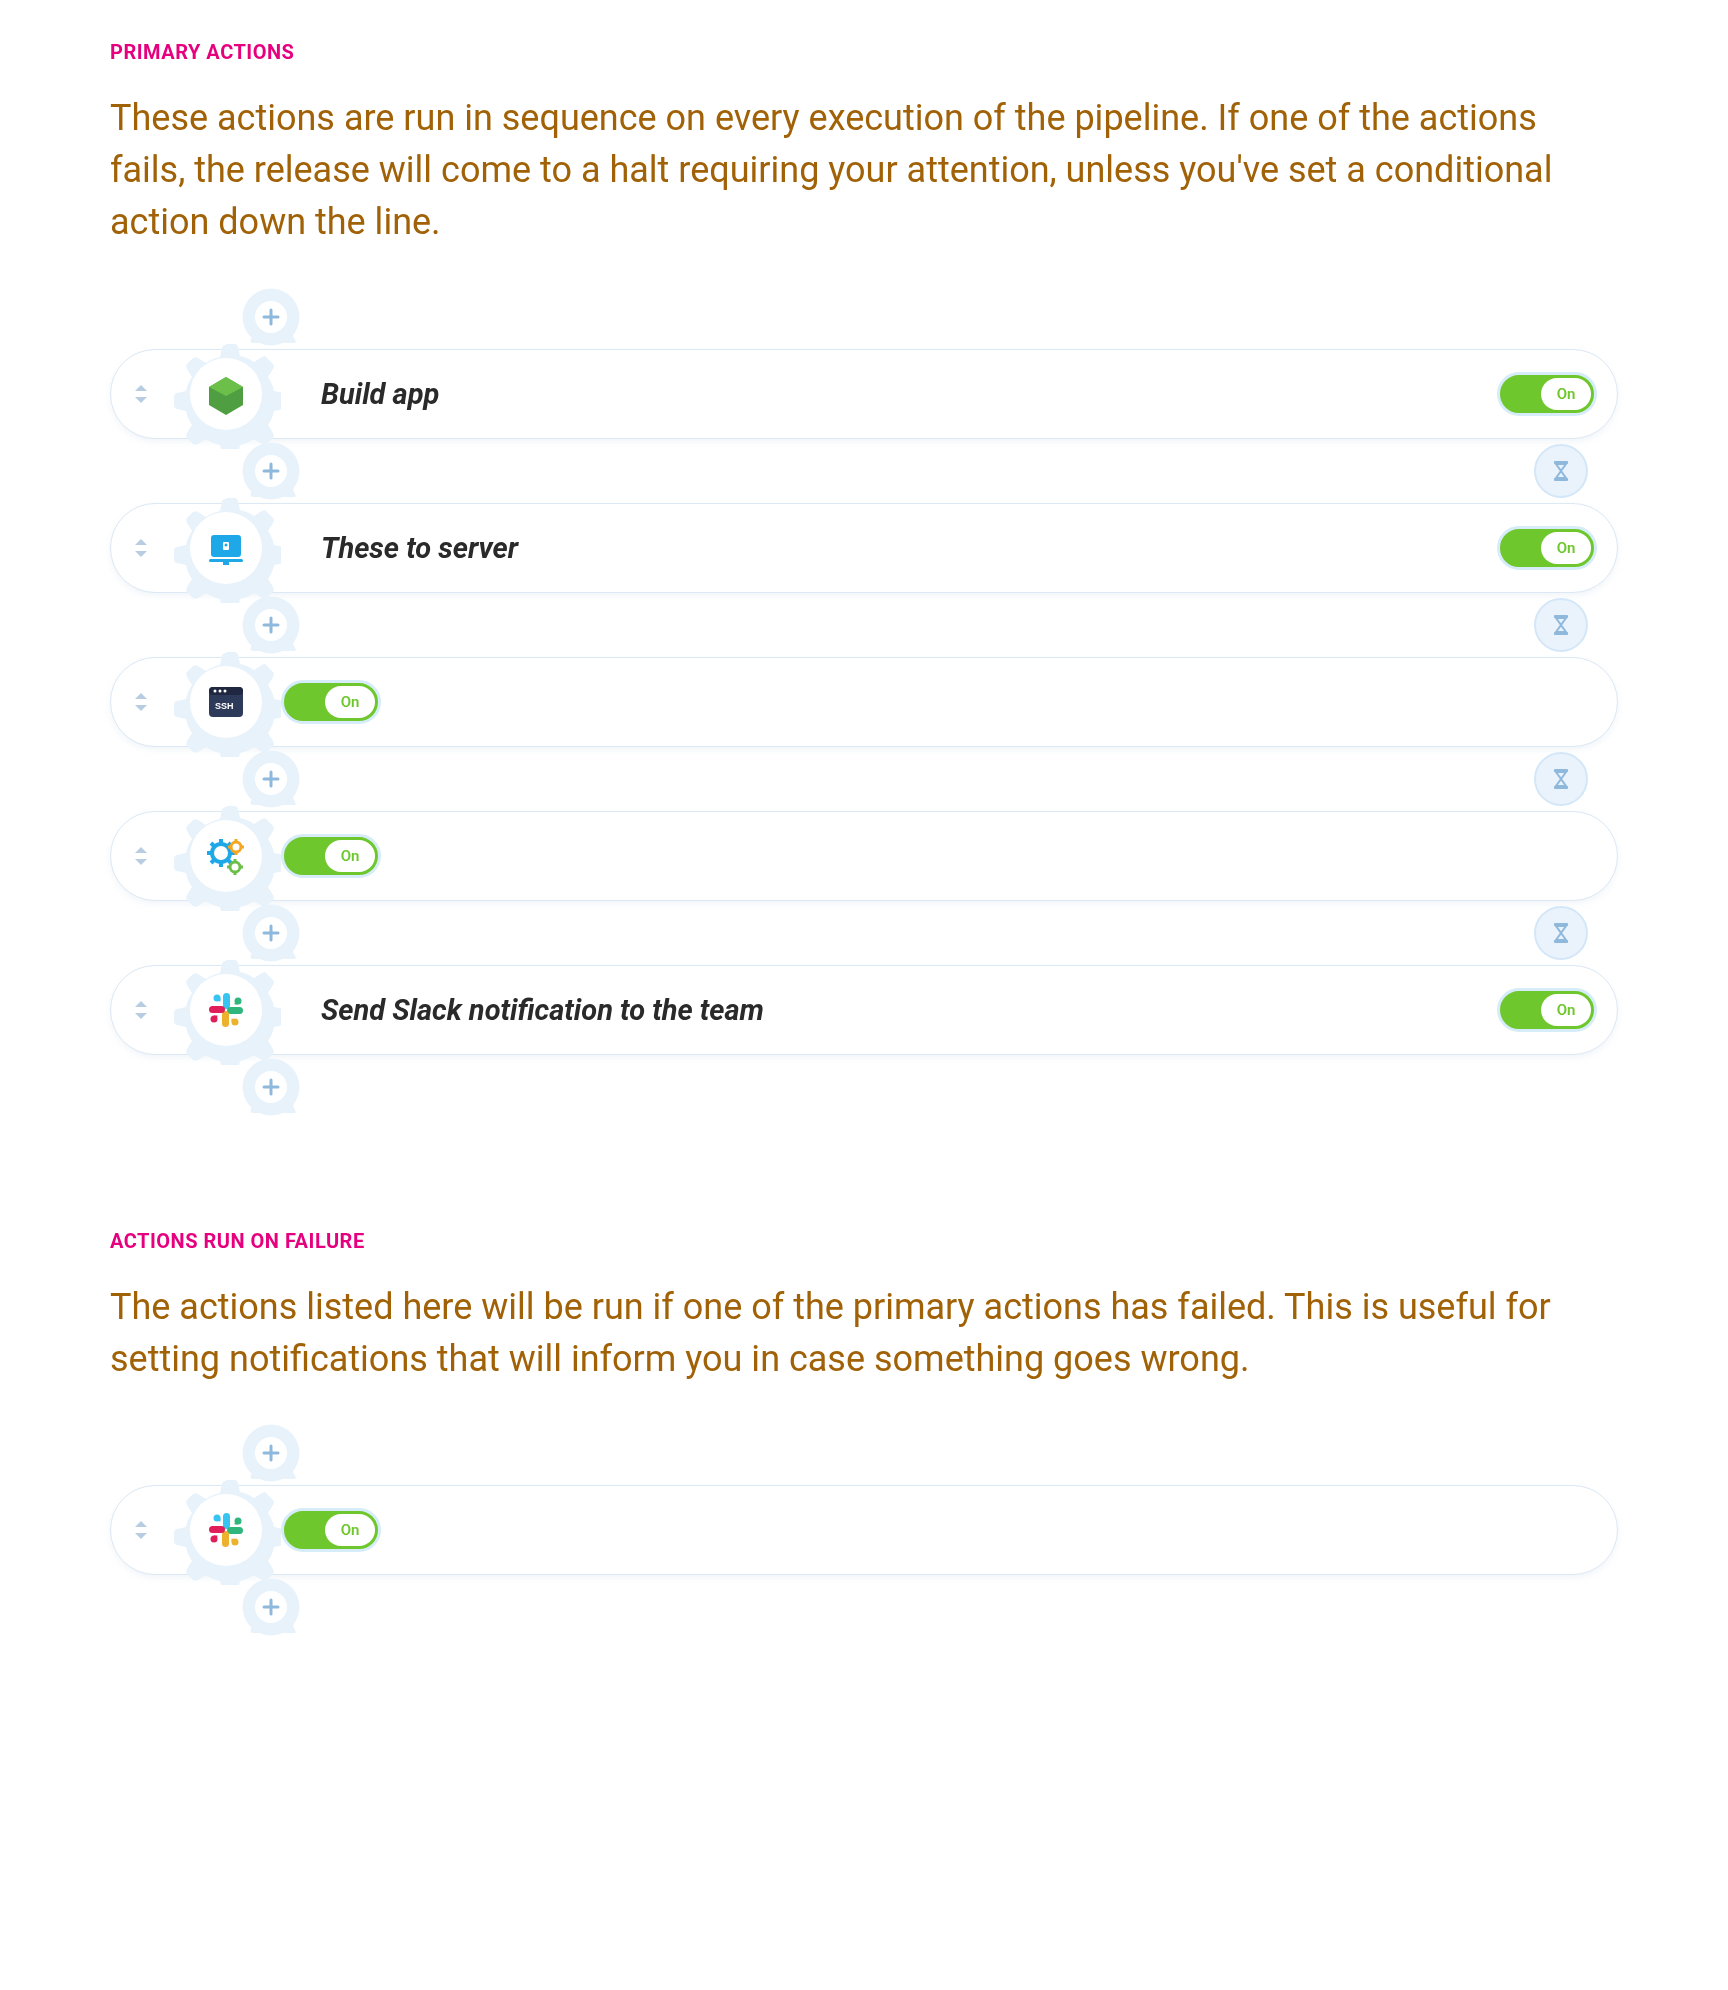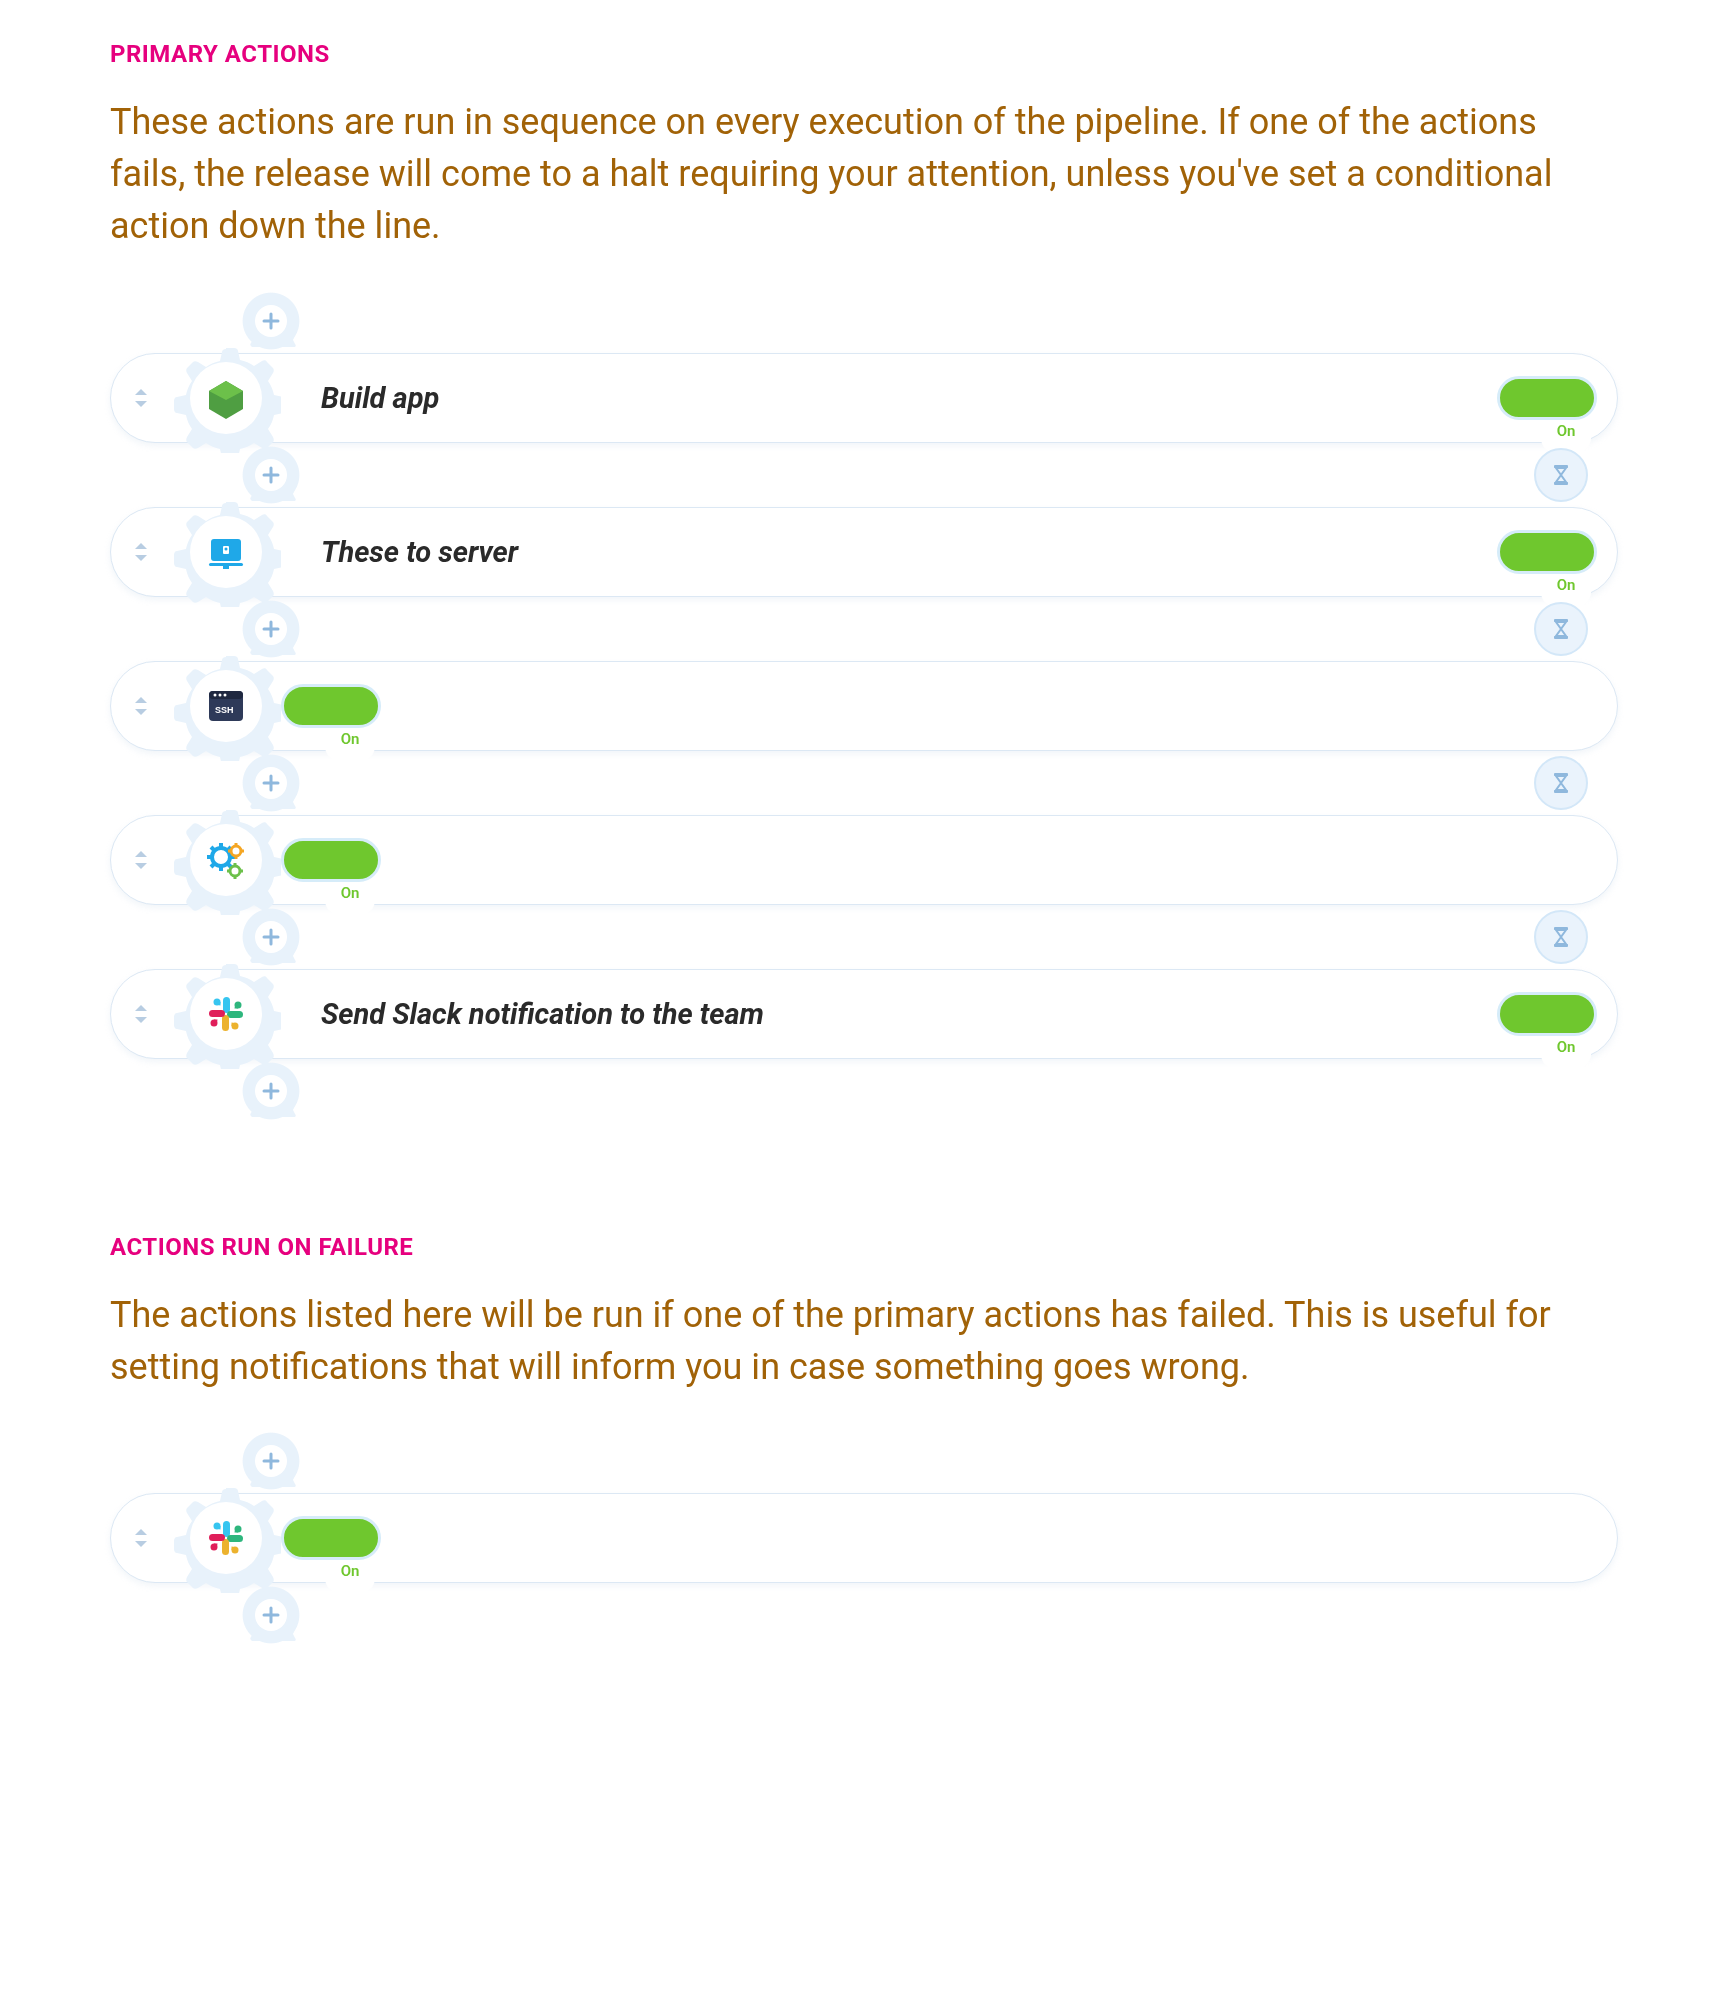--- a/index.html
+++ b/index.html
@@ -4,21 +4,21 @@
 <style>
   * { box-sizing: border-box; margin: 0; padding: 0; }
   body {
     font-family: -apple-system, BlinkMacSystemFont, "Segoe UI", Roboto, "Helvetica Neue", Arial, sans-serif;
     background: #fff;
     padding: 40px 110px;
     color: #2a2a2a;
     width: 1728px;
   }
   .section-title {
-    font-size: 24px;
+    font-size: 20px;
     font-weight: 700;
     letter-spacing: 0.5px;
     color: #e6007e;
     margin-bottom: 28px;
   }
   .section-desc {
     font-size: 36px;
     line-height: 1.45;
     color: #a16207;
     margin-bottom: 36px;
@@ -142,23 +142,22 @@
   }
   .toggle-knob {
     position: absolute;
     right: 3px;
     top: 3px;
     width: 50px;
     height: 32px;
     background: #fff;
     border-radius: 20px;
     display:flex;
-    align-items:flex-start;
+    align-items:center;
     justify-content:center;
-    margin-top:40px;
   }
   .toggle-label {
     font-size: 15px;
     font-weight: 600;
     color: #6fc72e;
   }
   .section-gap { height: 110px; }
 </style>
 </head>
 <body>

